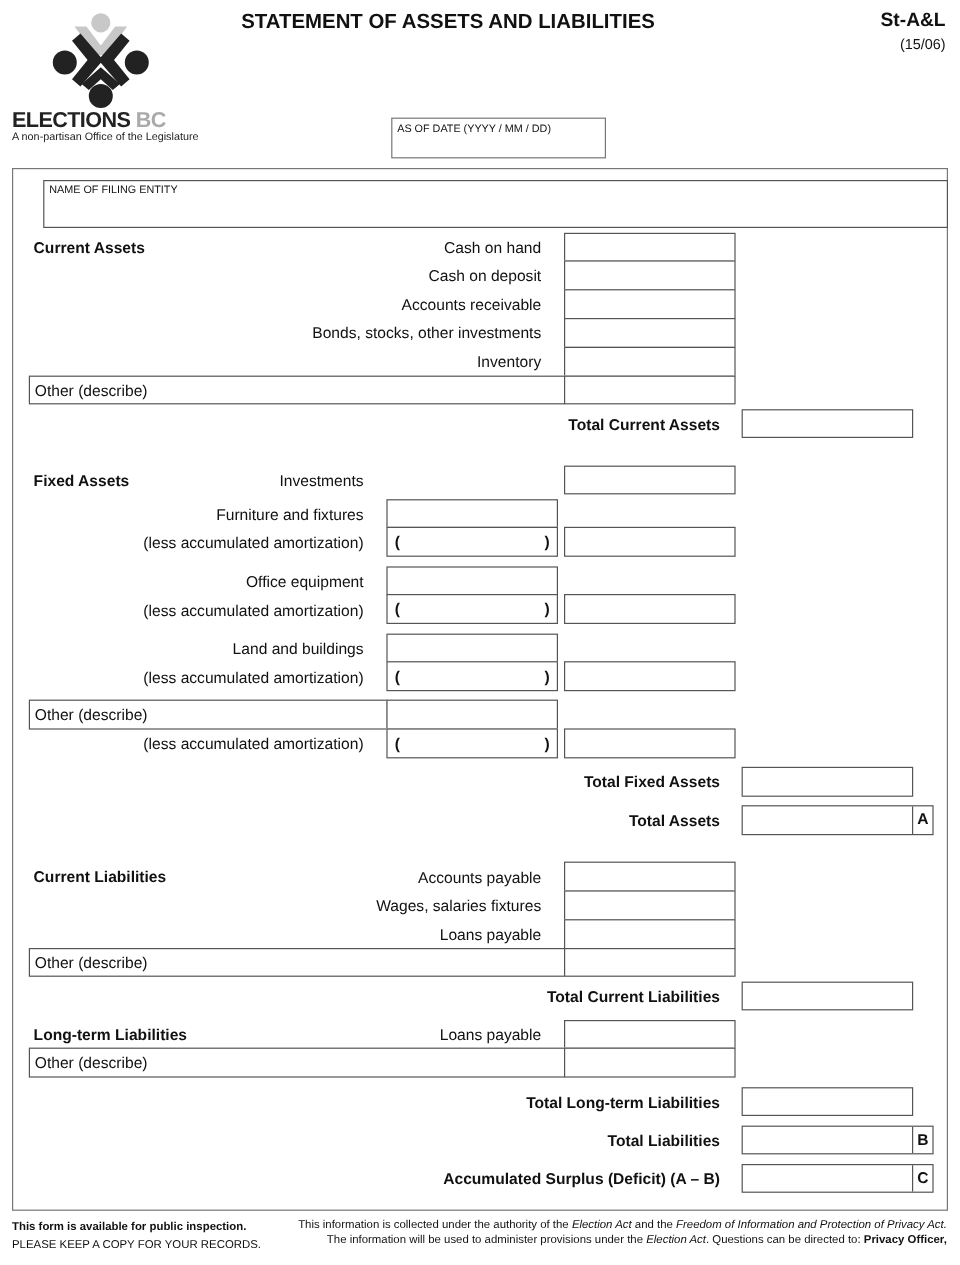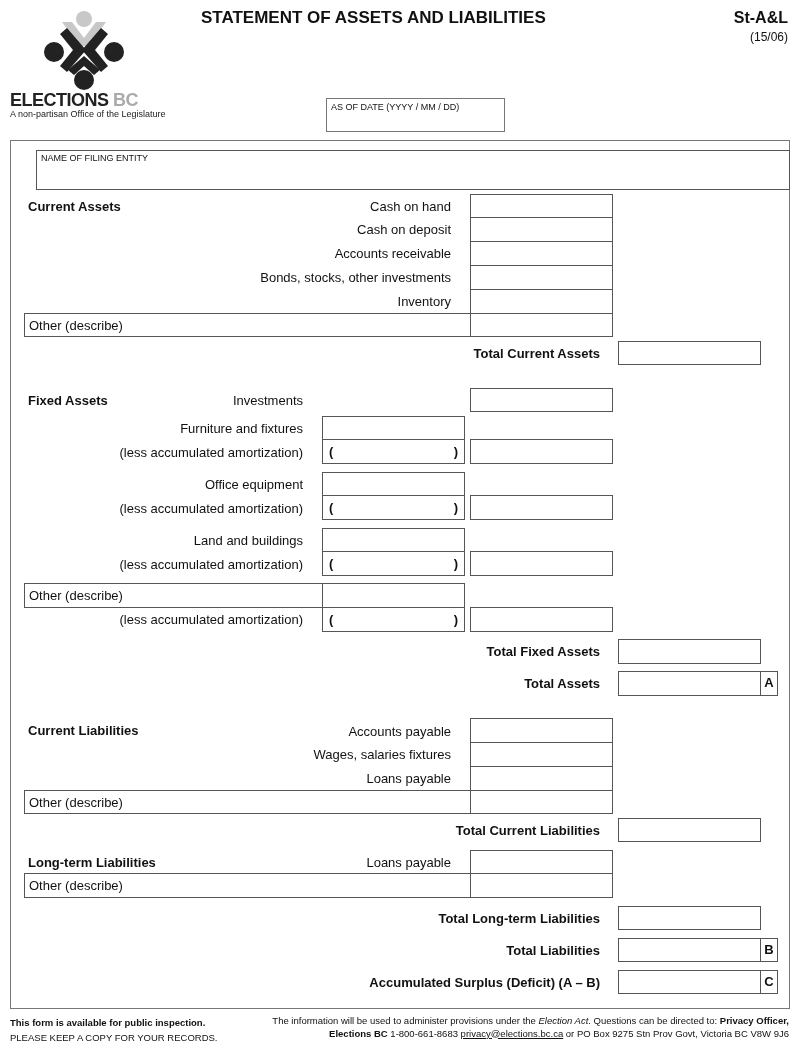--- a/index.html
+++ b/index.html
@@ -225,18 +225,18 @@
   <span class="letter">C</span>
 </div>
 
 <div class="footer-left">
   <div class="b">This form is available for public inspection.</div>
   <div>PLEASE KEEP A COPY FOR YOUR RECORDS.</div>
 </div>
 
 <div class="footer-right">
   <div>
+    <span>This information is collected under the authority of the </span><i>Election Act</i><span> and the </span><i>Freedom of Information and Protection of Privacy Act.</i>
+  </div>
+  <div>
     <span>The information will be used to administer provisions under the </span><i>Election Act</i><span>. Questions can be directed to: </span><b>Privacy Officer,</b>
   </div>
-  <div>
-    <b>Elections BC</b><span> 1-800-661-8683 </span><u>privacy@elections.bc.ca</u><span> or PO Box 9275 Stn Prov Govt, Victoria BC V8W 9J6</span>
-  </div>
 </div>
 
 </body></html>

